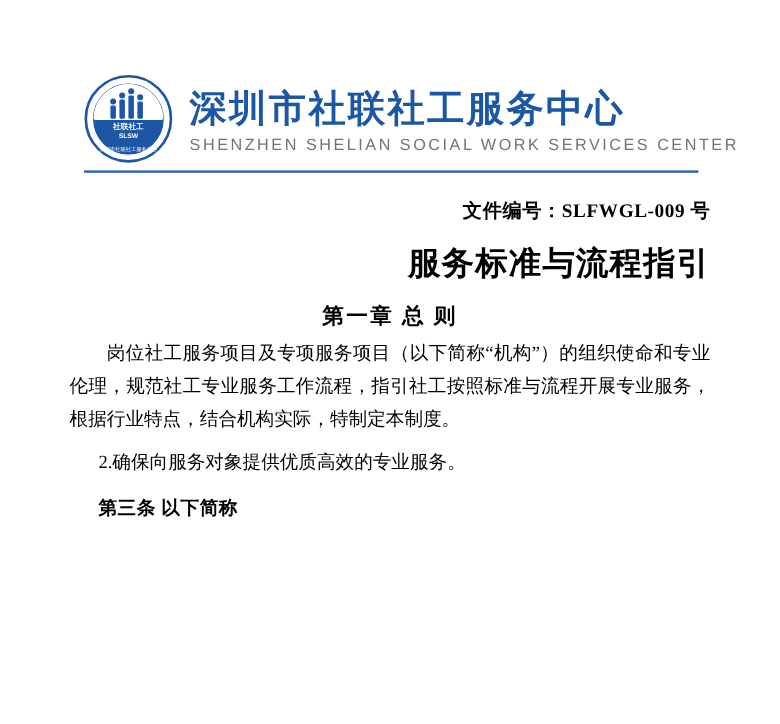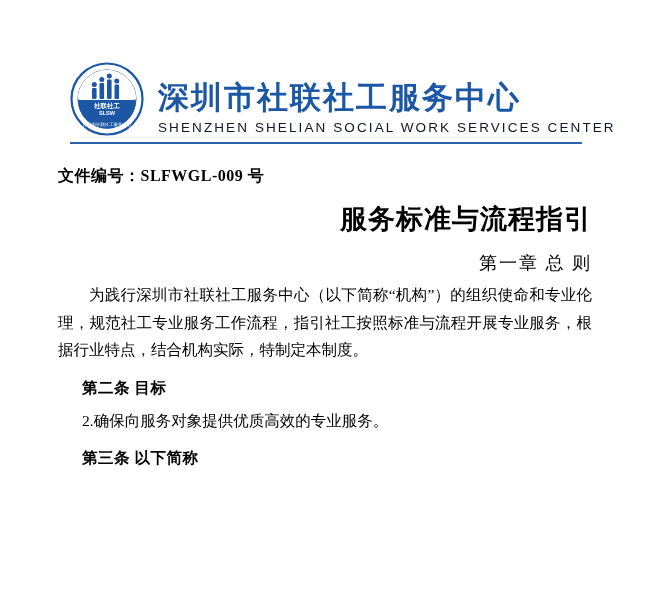--- a/index.html
+++ b/index.html
@@ -18,21 +18,21 @@
     position: relative;
     width: 650px;
     height: 603px;
     box-sizing: border-box;
     padding: 0 58px;
   }
 
   
   .letterhead {
     display: flex;
-    align-items: flex-end;
+    align-items: center;
     padding-top: 62px;
     padding-left: 12px;
   }
   .logo {
     width: 74px;
     height: 74px;
     flex: 0 0 74px;
     position: relative;
   }
   .logo svg { display: block; }
@@ -47,49 +47,49 @@
     font-size: 31px;
     letter-spacing: 2px;
     color: #1b57a5;
     line-height: 1.15;
     white-space: nowrap;
   }
   .wordmark .en {
     font-family: "Liberation Sans", sans-serif;
     font-size: 13.5px;
     letter-spacing: 2.1px;
-    color: #0f172a;
+    color: #737373;
     line-height: 1.2;
     margin-top: 4px;
     white-space: nowrap;
   }
   .rule {
     margin: 6px 10px 0 12px;
     height: 2px;
     background: #2b63ae;
   }
 
   
   .doc-no {
-    text-align: left;
+    text-align: right;
     font-weight: bold;
     font-size: 16px;
     margin-top: 22px;
     letter-spacing: 0.5px;
   }
   .doc-title {
     text-align: right;
     font-weight: bold;
     font-size: 27px;
     margin-top: 14px;
     letter-spacing: 1px;
   }
   .chapter {
-    text-align: right;
-    font-weight: normal;
+    text-align: center;
+    font-weight: bold;
     font-size: 18px;
     margin-top: 14px;
     letter-spacing: 2px;
   }
 
   .section-head {
     font-weight: bold;
     font-size: 15.5px;
     margin-top: 14px;
     padding-left: 24px;
@@ -145,20 +145,19 @@
       <div class="cn">深圳市社联社工服务中心</div>
       <div class="en">SHENZHEN SHELIAN SOCIAL WORK SERVICES CENTER</div>
     </div>
   </div>
   <div class="rule"></div>
 
   <div class="doc-no">文件编号：SLFWGL-009 号</div>
   <div class="doc-title">服务标准与流程指引</div>
   <div class="chapter">第一章    总    则</div>
 
-  <div class="para indent">为践行深圳市社联社工服务中心（以下简称“机构”）的组织使命和专业伦理，规范社工专业服务工作流程，指引社工按照标准与流程开展专业服务，根据行业特点，结合机构实际，特制定本制度。</div>
+  <div class="para indent">岗位社工服务项目及专项服务项目（以下简称“机构”）的组织使命和专业伦理，规范社工专业服务工作流程，指引社工按照标准与流程开展专业服务，根据行业特点，结合机构实际，特制定本制度。</div>
 
-  <div class="section-head">第二条  目标</div>
   <div class="para list tight">2.确保向服务对象提供优质高效的专业服务。</div>
 
   <div class="section-head">第三条  以下简称</div>
 
 </div>
 
 </body></html>

